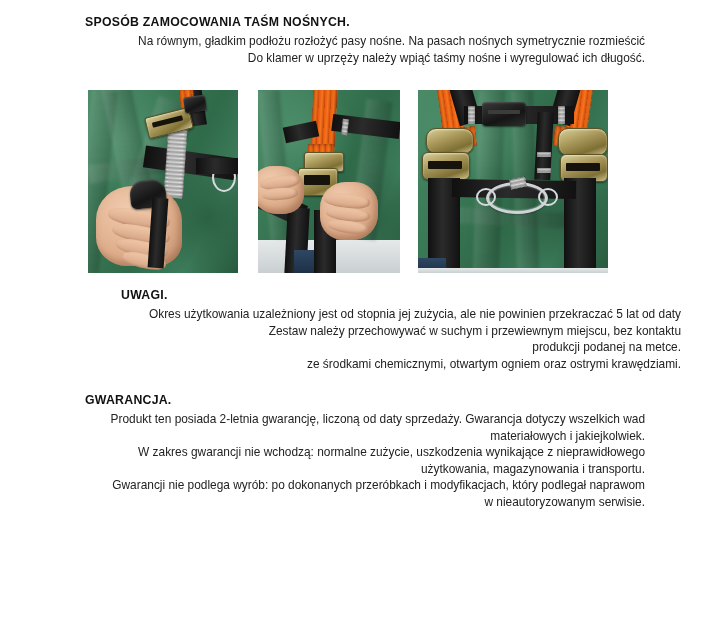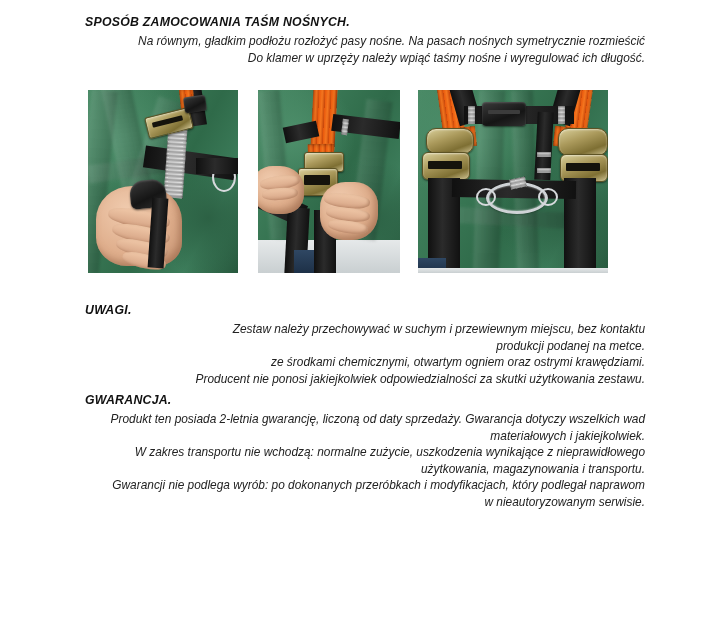--- a/index.html
+++ b/index.html
@@ -14,21 +14,20 @@
     overflow: hidden;
     font-family: "Liberation Sans", sans-serif;
     color: #1a1a1a;
   }
   .page {
     position: absolute;
     left: 0; top: 0;
     width: 720px;
     height: 598px;
     background: #ffffff;
-    font-style: italic;
   }
   .content {
     position: absolute;
     left: 85px;
     top: 14px;
     width: 560px;
   }
   .section-heading {
     font-size: 12.3px;
     font-weight: bold;
@@ -264,35 +263,35 @@
       <div class="carabiner" style="left:68px; top:92px; width:56px; height:26px;"></div>
       <div class="strap-grey" style="left:92px; top:88px; width:16px; height:10px; transform:rotate(-12deg);"></div>
       <div class="ring" style="left:58px; top:98px; width:16px; height:14px;"></div>
       <div class="ring" style="left:120px; top:98px; width:16px; height:14px;"></div>
 
       <div class="trouser" style="left:0px; top:168px; width:28px; height:15px;"></div>
       <div class="wall" style="left:0px; top:178px; width:190px; height:5px;"></div>
     </div>
   </div>
 
-  <div class="content" style="top:302px;">
+  <div class="content" style="top:287px;margin-left:36px;">
     <div class="section-heading">UWAGI.</div>
     <div class="para">
+      <span class="ln">Okres użytkowania uzależniony jest od stopnia jej zużycia, ale nie powinien przekraczać 5 lat od daty</span>
       <span class="ln">Zestaw  należy przechowywać w suchym i przewiewnym miejscu, bez kontaktu</span>
       <span class="ln">produkcji podanej na metce.</span>
       <span class="ln">ze środkami chemicznymi, otwartym ogniem oraz ostrymi krawędziami.</span>
-      <span class="ln">Producent nie ponosi jakiejkolwiek odpowiedzialności za skutki użytkowania zestawu.</span>
     </div>
   </div>
 
   <div class="content" style="top:392px;">
     <div class="section-heading">GWARANCJA.</div>
     <div class="para">
       <span class="ln">Produkt ten posiada 2-letnia gwarancję, liczoną od daty sprzedaży. Gwarancja dotyczy wszelkich wad</span>
       <span class="ln">materiałowych i jakiejkolwiek.</span>
-      <span class="ln">W zakres transportu nie wchodzą: normalne zużycie, uszkodzenia wynikające z nieprawidłowego</span>
+      <span class="ln">W zakres gwarancji nie wchodzą: normalne zużycie, uszkodzenia wynikające z nieprawidłowego</span>
       <span class="ln">użytkowania, magazynowania i transportu.</span>
       <span class="ln">Gwarancji nie podlega wyrób: po dokonanych przeróbkach i modyfikacjach, który podlegał naprawom</span>
       <span class="ln">w nieautoryzowanym serwisie.</span>
     </div>
   </div>
 
 </div>
 
 </body></html>

